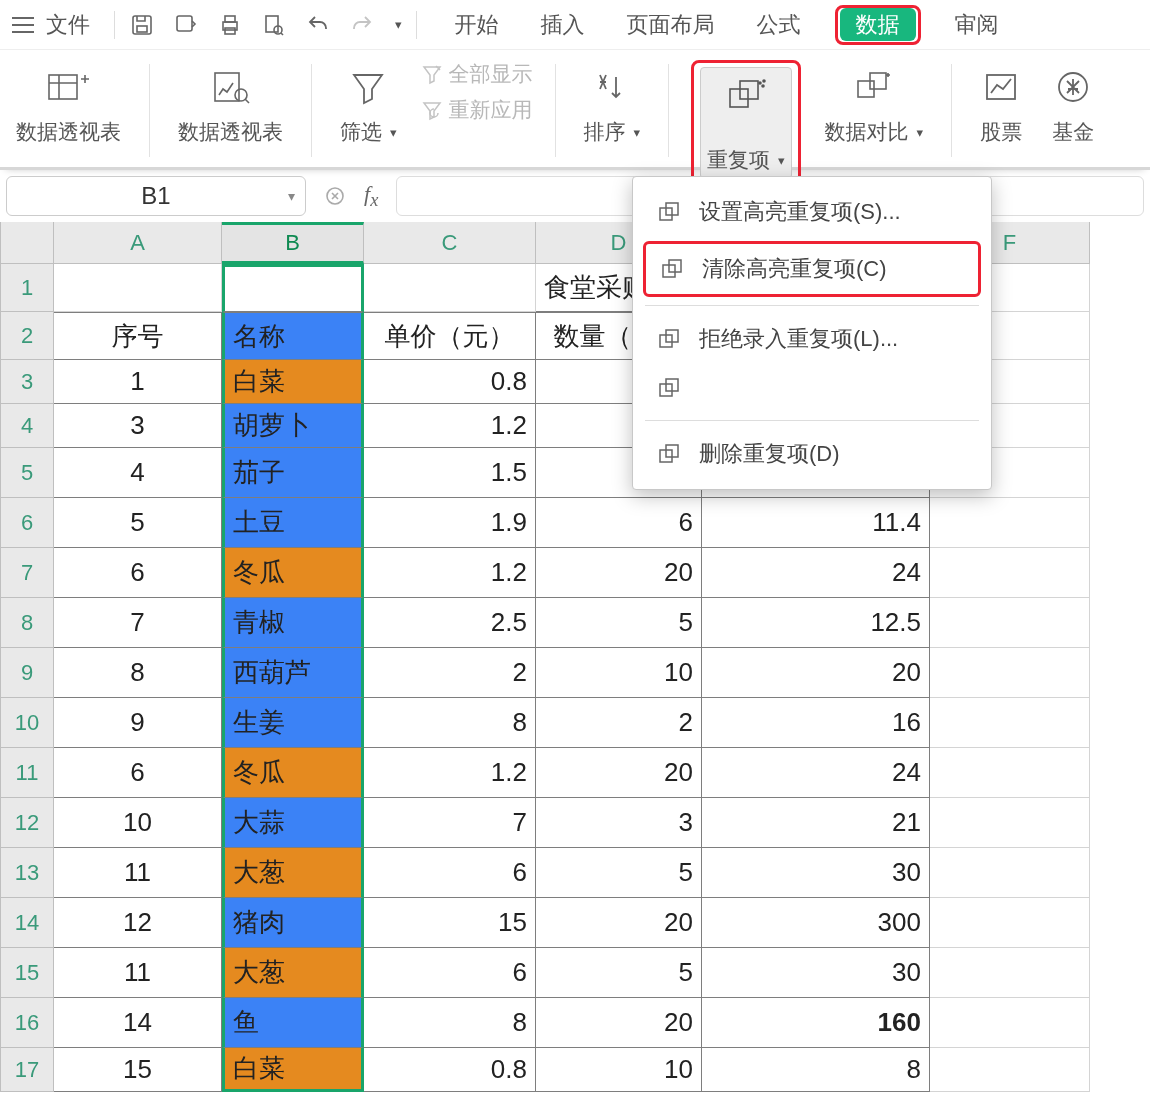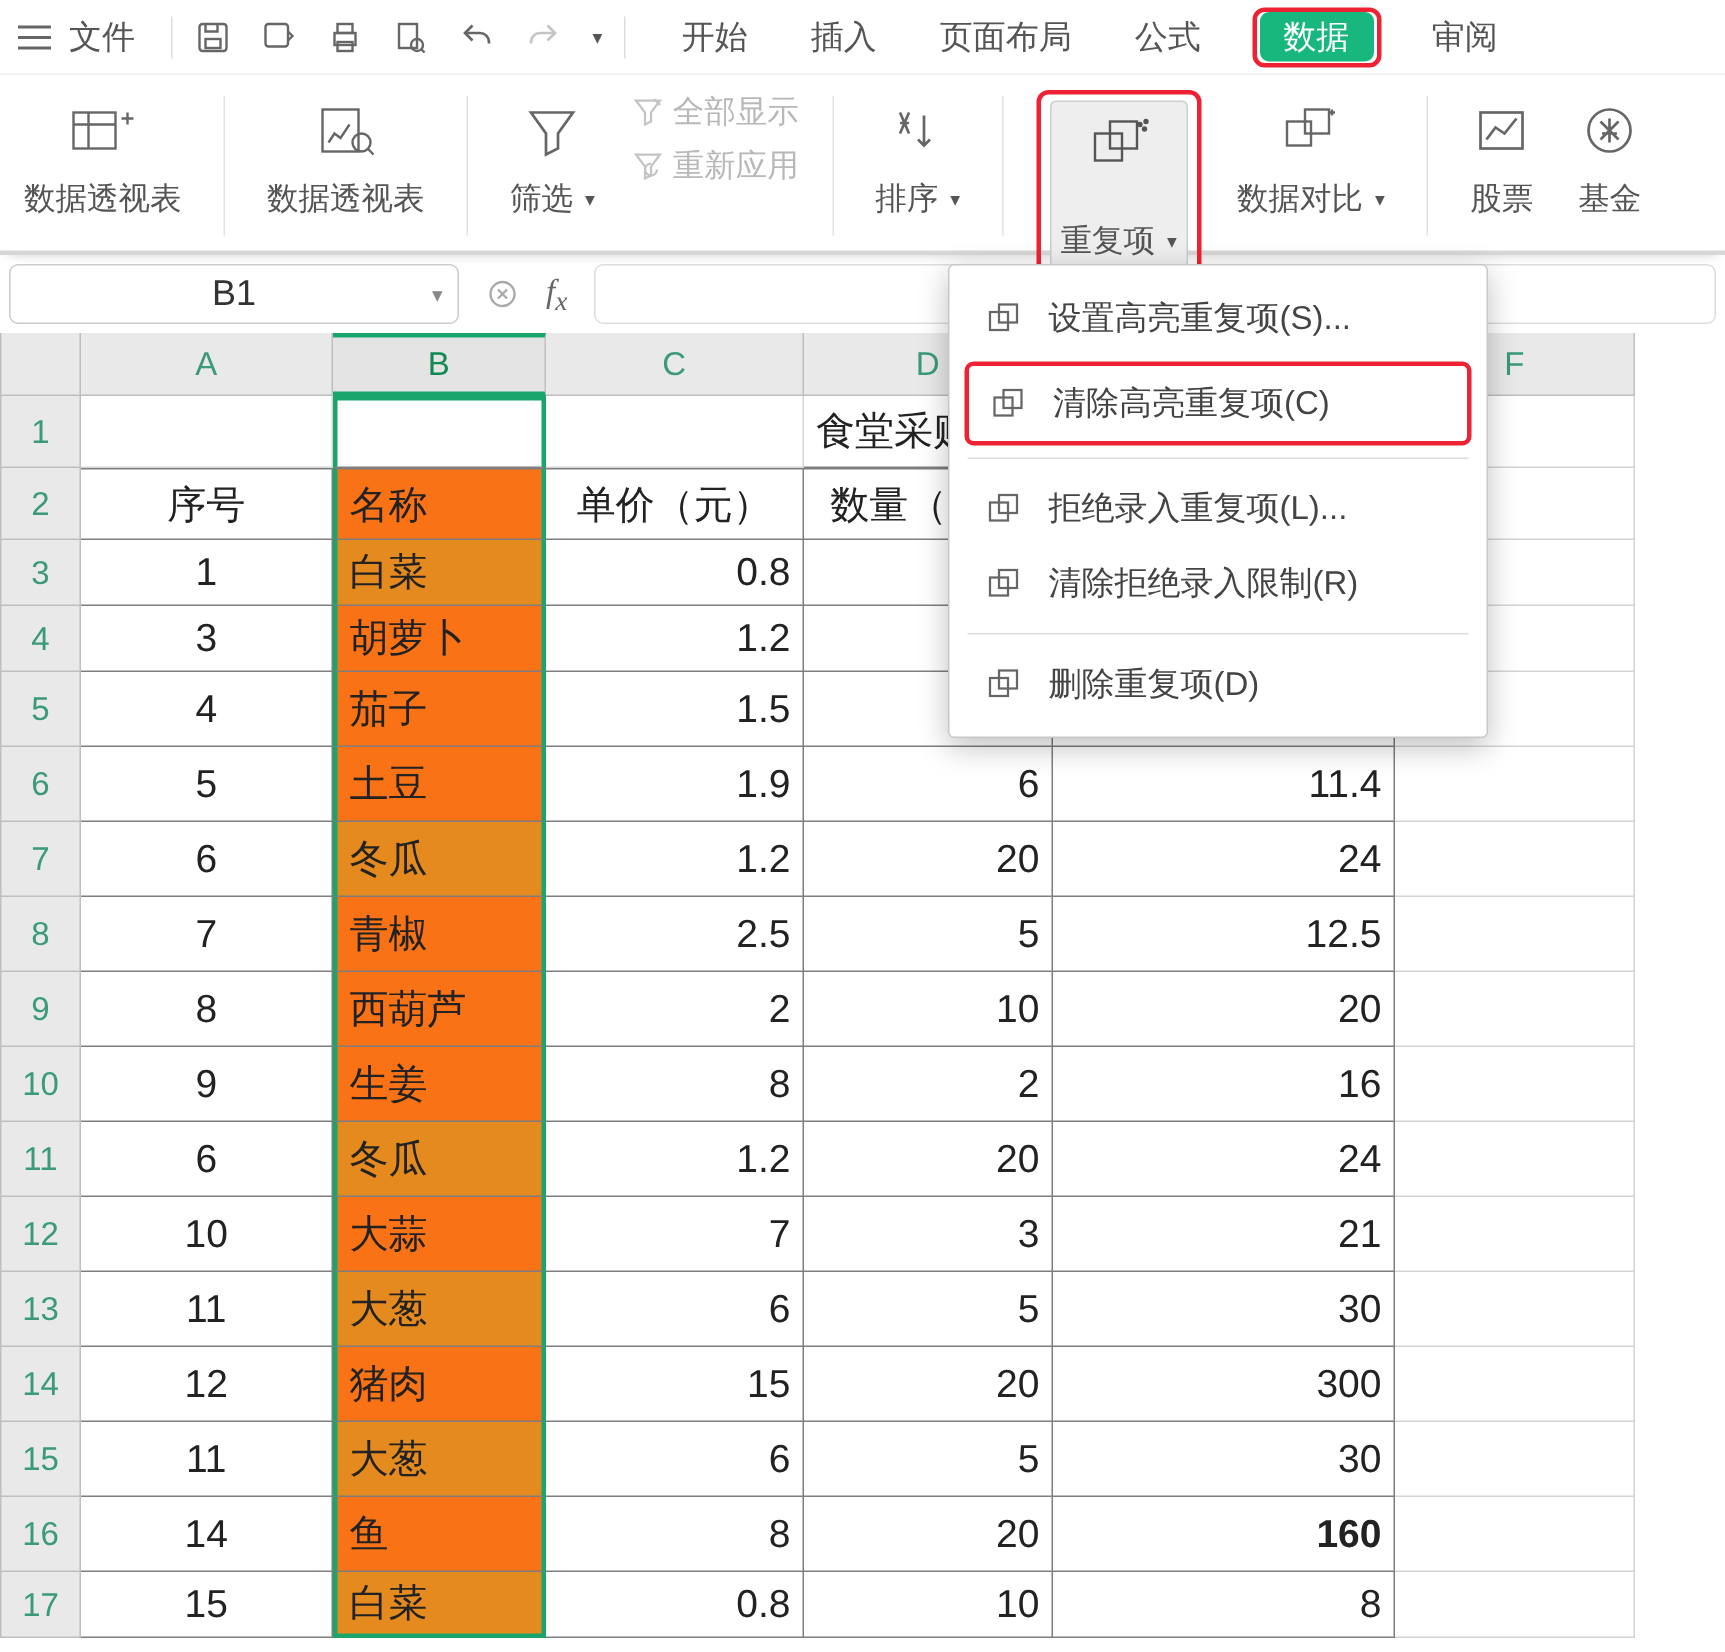--- a/index.html
+++ b/index.html
@@ -88,21 +88,21 @@
   }
   .cell {
     border: 1px solid #7e7e7e; border-left: none; border-top: none;
     display: flex; align-items: center; padding: 0 8px;
     font-size: 26px; color: #222; background: #fff; overflow: hidden; white-space: nowrap;
   }
   .cell.center { justify-content: center; }
   .cell.right { justify-content: flex-end; }
   .cell.noborder { border-color: #d4d4d4; }
   .cell.b-col {
-    background: #f97316;
+    background: #3b82f6;
     border-left: 3px solid #19a56b;
     border-right: 3px solid #19a56b;
   }
   .cell.b-col.first-sel { border-top: 3px solid #19a56b; background: #fff; }
   .cell.b-col.last-sel  { border-bottom: 3px solid #19a56b; }
   .cell.hl { background: #e58a1f; color: #222; }
 
   
   .dropdown {
     position: absolute; top: 176px; left: 632px; width: 360px;
@@ -511,21 +511,20 @@
       </span>
       <span>拒绝录入重复项(L)...</span>
     </div>
     <div class="dd-item">
       <span class="dd-ico">
         <svg width="24" height="24" viewBox="0 0 24 24" fill="none" stroke="#666" stroke-width="1.5">
           <rect x="3" y="8" width="12" height="12"></rect>
           <rect x="9" y="3" width="12" height="12"></rect>
         </svg>
       </span>
-      <span>清除拒绝录入限制(R)</span>
     </div>
     <div class="dd-sep"></div>
     <div class="dd-item">
       <span class="dd-ico">
         <svg width="24" height="24" viewBox="0 0 24 24" fill="none" stroke="#666" stroke-width="1.5">
           <rect x="3" y="8" width="12" height="12"></rect>
           <rect x="9" y="3" width="12" height="12"></rect>
         </svg>
       </span>
       <span>删除重复项(D)</span>

